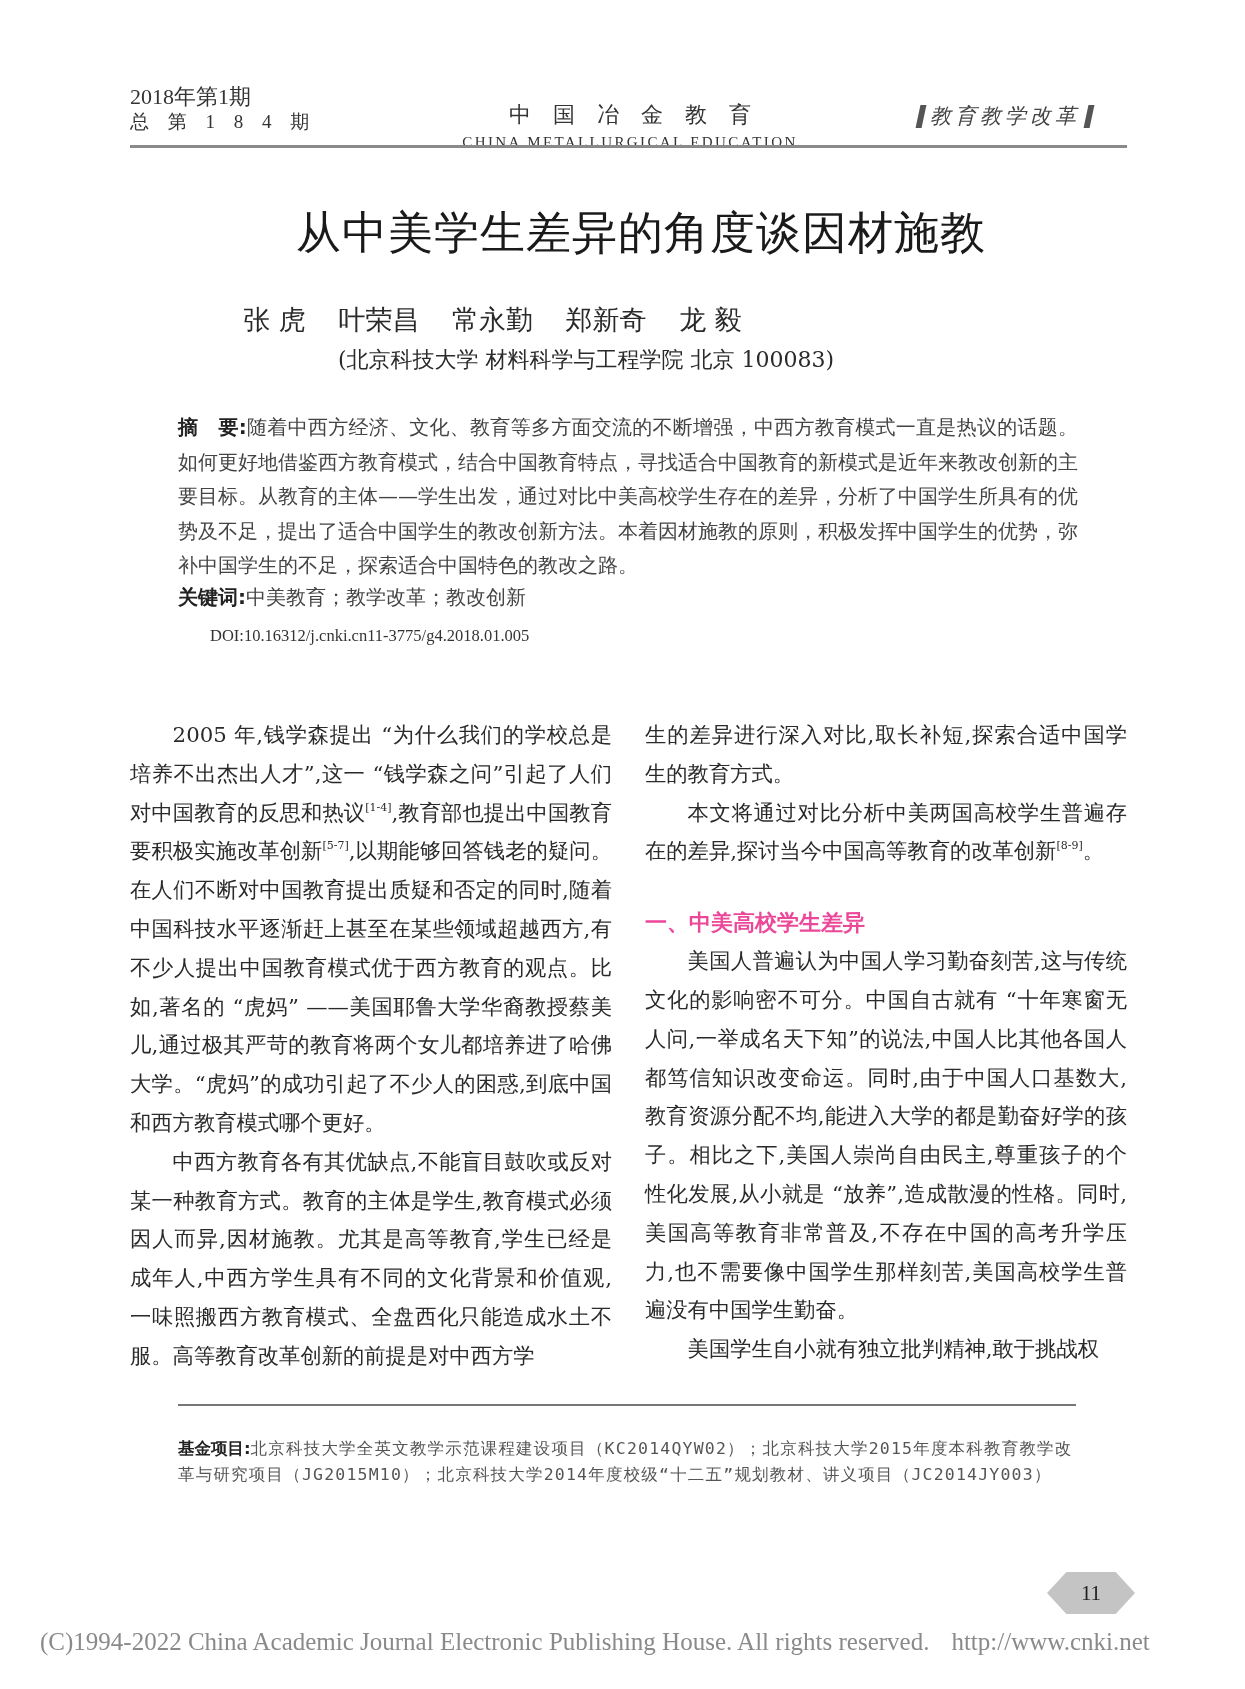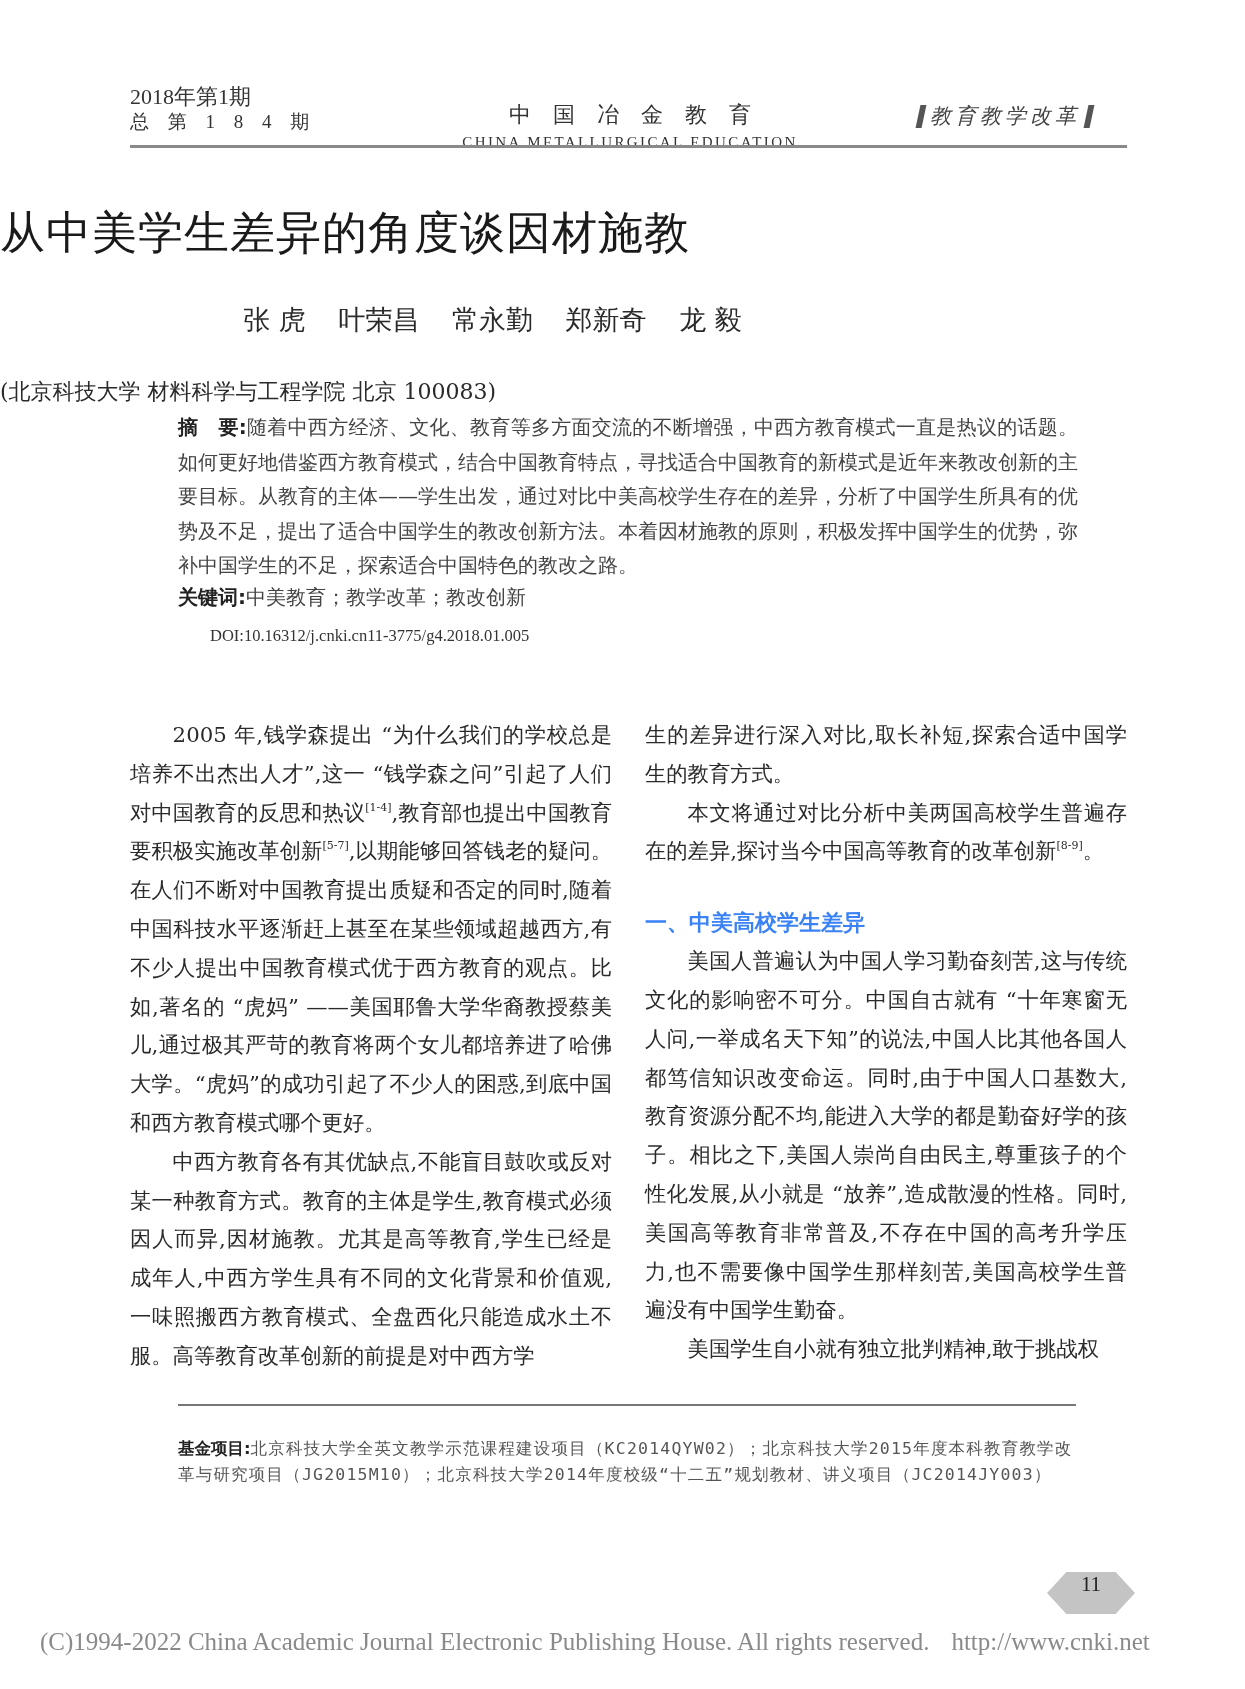--- a/index.html
+++ b/index.html
@@ -12,50 +12,50 @@
   .hdr-left .l1 { font-size: 22px; line-height: 26px; }
   .hdr-left .l2 { font-size: 19px; line-height: 24px; letter-spacing: 7px; }
   .hdr-center { left: 430px; width: 400px; top: 82px; text-align: center; color: #333; }
   .hdr-center .cn { font-size: 22px; letter-spacing: 22px; line-height: 28px; padding-left: 22px; margin-top: 19px; }
   .hdr-center .en { font-family: "Liberation Serif", "DejaVu Serif", serif; font-size: 15px; letter-spacing: 2.4px; line-height: 22px; margin-top: 2px; }
   .hdr-right { left: 912px; top: 102px; width: 215px; font-size: 21px; font-style: italic; color: #444; letter-spacing: 4px; display: flex; align-items: center; }
   .hdr-bar { display: inline-block; width: 6px; height: 23px; background: #555; transform: skewX(-12deg); margin: 0 6px; }
   .hdr-rule { left: 130px; top: 145px; width: 997px; height: 3px; background: #8a8a8a; }
 
   
-  .title { left: 0; width: 986px; top: 202px; text-align: left; font-size: 45px; line-height: 62px; color: #1a1a1a; letter-spacing: 1px; }
+  .title { left: 0; width: 986px; top: 202px; text-align: right; font-size: 45px; line-height: 62px; color: #1a1a1a; letter-spacing: 1px; }
   .authors { left: 0; width: 985px; top: 300px; text-align: center; font-size: 27px; line-height: 40px; color: #2a2a2a; }
   .authors span { margin: 0 12px; }
-  .affil { left: 0; width: 1172px; top: 343px; font-size: 22px; line-height: 34px; color: #2a2a2a; margin-top: 32px; }
+  .affil { left: 0; width: 1172px; top: 343px; text-align: center; font-size: 22px; line-height: 34px; color: #2a2a2a; }
 
   
   .abstract { left: 178px; top: 410px; width: 900px; font-family: "DejaVu Sans", "Liberation Sans", sans-serif; font-size: 20px; line-height: 34.5px; color: #444; text-align: justify; }
   .abstract .lbl { font-weight: bold; color: #222; }
   .keywords { left: 178px; top: 580px; font-family: "DejaVu Sans", "Liberation Sans", sans-serif; font-size: 20px; line-height: 34px; color: #444; }
   .keywords .lbl { font-weight: bold; color: #222; }
   .doi { left: 182px; top: 624px; font-family: "Liberation Serif", "DejaVu Serif", serif; font-size: 16.5px; line-height: 24px; color: #333; margin-left: 28px; }
 
   
   .col { top: 716px; width: 482px; font-size: 21.3px; line-height: 38.8px; color: #2a2a2a; text-align: justify; }
   .col-left { left: 130px; }
   .col-right { left: 645px; }
   .col p { margin: 0; text-indent: 2em; }
   .col p.noindent { text-indent: 0; }
   .col sup { font-size: 11px; vertical-align: 9px; line-height: 0; }
-  .col h2 { margin: 33px 0 0 0; font-family: "DejaVu Sans", "Liberation Sans", sans-serif; font-size: 22px; line-height: 38px; font-weight: bold; color: #3b82f6; }
+  .col h2 { margin: 33px 0 0 0; font-family: "DejaVu Sans", "Liberation Sans", sans-serif; font-size: 22px; line-height: 38px; font-weight: bold; color: #ec4899; }
 
   
   .fn-rule { left: 178px; top: 1404px; width: 898px; height: 2px; background: #777; }
   .footnote { left: 178px; top: 1436px; width: 900px; font-family: "DejaVu Sans Mono", "Liberation Mono", monospace; font-size: 16.5px; line-height: 26px; color: #555; letter-spacing: 1.2px; }
   .footnote .lbl { font-family: "DejaVu Sans", "Liberation Sans", sans-serif; font-weight: bold; color: #222; letter-spacing: 0; }
 
   
   .pagenum { left: 1047px; top: 1572px; width: 88px; height: 42px; background: #c4c4c4;
              clip-path: polygon(22% 0, 78% 0, 100% 50%, 78% 100%, 22% 100%, 0 50%);
-             display: flex; align-items: flex-start; justify-content: center;
+             display: flex; align-items: center; justify-content: center;
              font-family: "Liberation Serif", "DejaVu Serif", serif; font-size: 21px; color: #222; }
 
   .copyright { left: 40px; top: 1628px; font-family: "Liberation Serif", "DejaVu Serif", serif; font-size: 25px; line-height: 28px; color: #8a8a8a; white-space: nowrap; }
   .copyright .url { margin-left: 22px; }
 </style>
 </head>
 <body>
 
 <div class="abs hdr-left">
   <div class="l1">2018年第1期</div>

